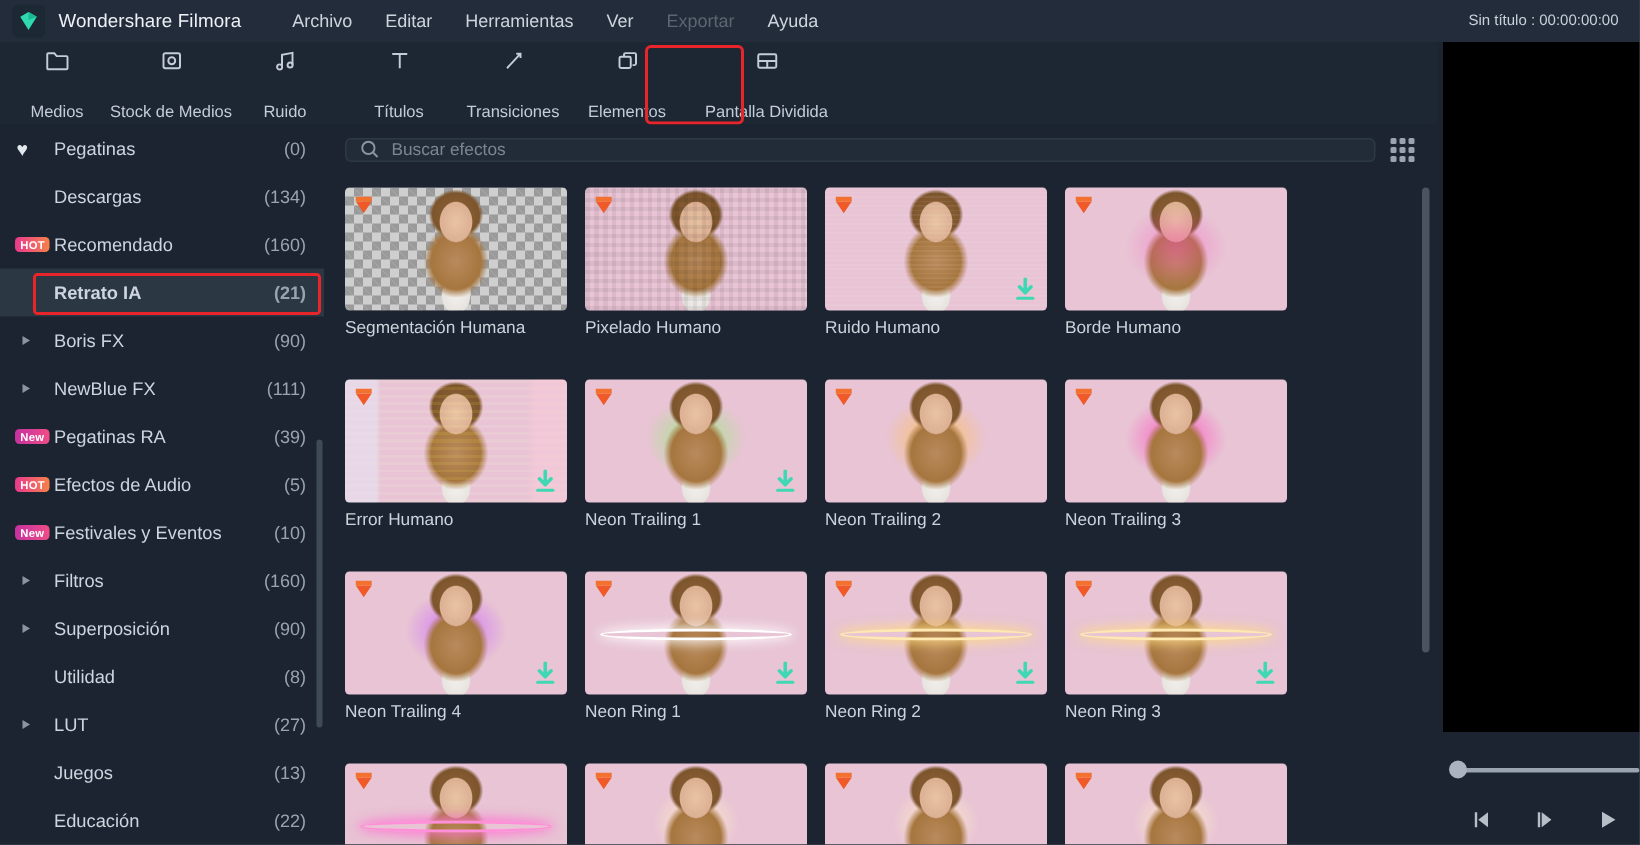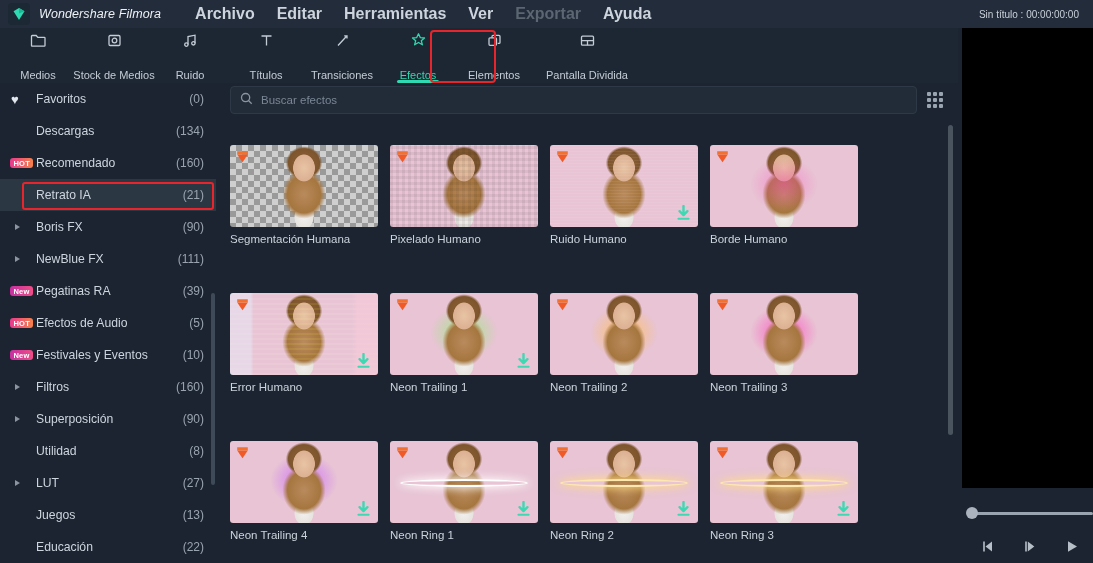--- a/index.html
+++ b/index.html
@@ -18,24 +18,24 @@
     position: absolute; left: 0; top: 0; width: 1093px; height: 28px;
     background: #222c3a;
     display: flex; align-items: center;
   }
   .logo-mark {
     width: 22px; height: 22px; margin-left: 8px; border-radius: 4px;
     background: #1d2835; display: flex; align-items: center; justify-content: center;
   }
   .logo-mark svg { display: block; }
   .brand {
-    margin-left: 9px; font-size: 12.5px; color: #eef2f6; letter-spacing: .1px; font-style: italic;
+    margin-left: 9px; font-size: 12.5px; color: #eef2f6; letter-spacing: .1px;
   }
   .menubar { display: flex; align-items: center; margin-left: 34px; gap: 22px; }
-  .menu-item { font-size: 16px; color: #cdd4dd; cursor: default; font-weight: bold; }
+  .menu-item { font-size: 12px; color: #cdd4dd; cursor: default; }
   .menu-item.disabled { color: #5b6672; }
   .project-title {
     position: absolute; right: 14px; top: 50%; transform: translateY(-50%);
     font-size: 10px; color: #c9d1da; white-space: nowrap;
   }
 
   
   .toolbar {
     position: absolute; left: 0; top: 28px; width: 958px; height: 55px;
     background: #1d2733;
@@ -68,21 +68,21 @@
 
   
   .sidebar {
     position: absolute; left: 0; top: 83px; width: 216px; height: 480px;
     background: #1b2430; overflow: hidden;
   }
   .side-row {
     position: relative; height: 32px; display: flex; align-items: center;
     padding-left: 10px; padding-right: 12px; cursor: default;
   }
-  .side-row.selected { background: #2c3744; }
+  .side-row.selected { background: #2c3744; font-weight: bold; }
   .side-ico {
     width: 26px; flex: none; display: flex; align-items: center; justify-content: flex-start;
   }
   .caret { width: 0; height: 0; border-left: 5px solid #8b95a2;
     border-top: 3.5px solid transparent; border-bottom: 3.5px solid transparent;
     margin-left: 5px; }
   .heart { color: #e3e8ee; font-size: 13px; margin-left: 1px; line-height: 1; }
   .tag {
     font-size: 7.5px; font-weight: bold; color: #fff; letter-spacing: .2px;
     padding: 1.5px 3.5px 1px; border-radius: 3px; line-height: 1;
@@ -112,22 +112,22 @@
   
   .content {
     position: absolute; left: 216px; top: 83px; width: 742px; height: 480px;
     background: #1b2430;
   }
   .searchrow {
     position: absolute; left: 14px; top: 3px; width: 715px; height: 28px;
     display: flex; align-items: center; gap: 8px;
   }
   .searchbox {
-    flex: 1; height: 28px; background: #222c39; border: 1px solid #2e3947;
-    border-radius: 4px; display: flex; align-items: center; padding: 0 9px; gap: 8px;
+    flex: 1; height: 16px; background: #222c39; border: 1px solid #2e3947;
+    border-radius: 4px; display: flex; padding: 0 9px; gap: 8px;
   }
   .searchbox input {
     flex: 1; background: transparent; border: none; outline: none;
     font-family: "Liberation Sans", sans-serif; font-size: 11.5px; color: #cfd6de;
   }
   .searchbox input::placeholder { color: #7b8694; }
   .grid-toggle {
     width: 20px; height: 20px; display: grid; grid-template-columns: repeat(3,1fr);
     grid-template-rows: repeat(3,1fr); gap: 2px; padding: 2px; cursor: pointer;
   }
@@ -136,21 +136,21 @@
   
   .eff-scrollarea {
     position: absolute; left: 0; top: 36px; width: 742px; height: 444px;
     overflow: hidden;
   }
   .eff-grid {
     position: relative; padding: 6px 0 0 14px;
     display: grid; grid-template-columns: repeat(4, 160px);
     gap: 28px 0; justify-content: start; column-gap: 0;
   }
-  .eff-cell { width: 160px; cursor: pointer; margin-top: 20px; }
+  .eff-cell { width: 160px; cursor: pointer; }
   .thumb {
     position: relative; width: 148px; height: 82px; border-radius: 3px;
     overflow: hidden; background: #e2bccd;
   }
   
   .person {
     position: absolute; inset: 0;
     background:
       radial-gradient(ellipse 17px 21px at 50% 28%, #e8c4a4 0%, #dcb093 62%, rgba(220,176,147,0) 66%),
       radial-gradient(ellipse 30px 34px at 50% 60%, #b98a5c 0%, #a6763f 55%, rgba(166,118,63,0) 72%),
@@ -301,29 +301,20 @@
     </div>
     <div class="tool">
       <div class="ti">
         <svg width="17" height="15" viewBox="0 0 17 15" fill="none" stroke="#c4ccd6" stroke-width="1.3">
           <path d="M4 12.5L13 2.8M10.2 2.8H13v2.8"></path>
         </svg>
       </div>
       <div class="tl">Transiciones</div>
 
     </div>
-    <div class="tool active">
-      <div class="ti">
-        <svg width="17" height="16" viewBox="0 0 17 16" fill="none" stroke="#2fd9b1" stroke-width="1.3" stroke-linejoin="round">
-          <path d="M8.5 1.8l1.9 3.9 4.1.3-3.2 2.7 1.1 4.1-3.9-2.3-3.9 2.3 1.1-4.1L2.5 6l4.1-.3z"></path>
-        </svg>
-      </div>
-      <div class="tl">Efectos</div>
-      <div class="underline"></div>
-    </div>
     <div class="tool">
       <div class="ti">
         <svg width="17" height="15" viewBox="0 0 17 15" fill="none" stroke="#c4ccd6" stroke-width="1.3">
           <rect x="3" y="4.8" width="7.5" height="7.5" rx="1"></rect>
           <path d="M6 4.8V3.4a1 1 0 0 1 1-1h6a1 1 0 0 1 1 1v6a1 1 0 0 1-1 1h-1.3"></path>
         </svg>
       </div>
       <div class="tl">Elementos</div>
 
     </div>
@@ -340,21 +331,21 @@
     <div class="tool-hl" style="left:430px; top:2px; width:66px; height:53px;"></div>
   </div>
 
   <button class="export-btn">Exportar</button>
 
   <div class="sidebar">
     <div class="side-row">
       <span class="side-ico">
           <span class="heart">♥</span>
         </span>
-      <span class="side-label">Favoritos</span>
+      <span class="side-label">Pegatinas</span>
       <span class="side-count">(0)</span>
     </div>
     <div class="side-row">
       <span class="side-ico"></span>
       <span class="side-label">Descargas</span>
       <span class="side-count">(134)</span>
     </div>
     <div class="side-row">
       <span class="side-ico">
           <span class="tag">HOT</span>

